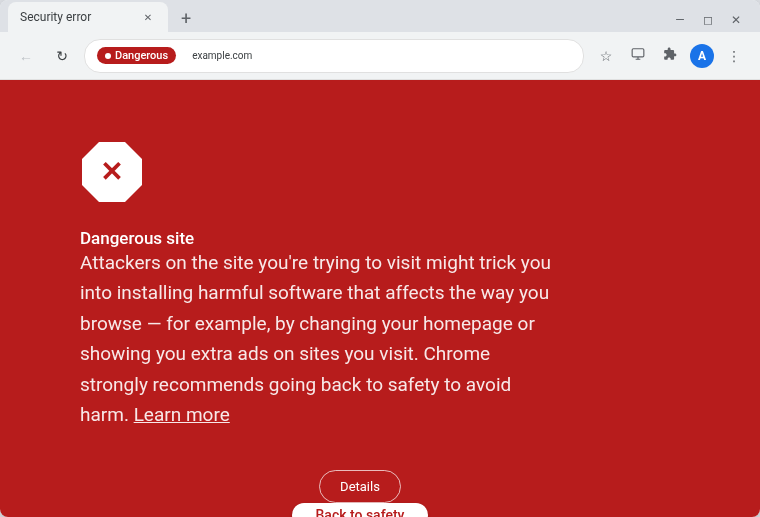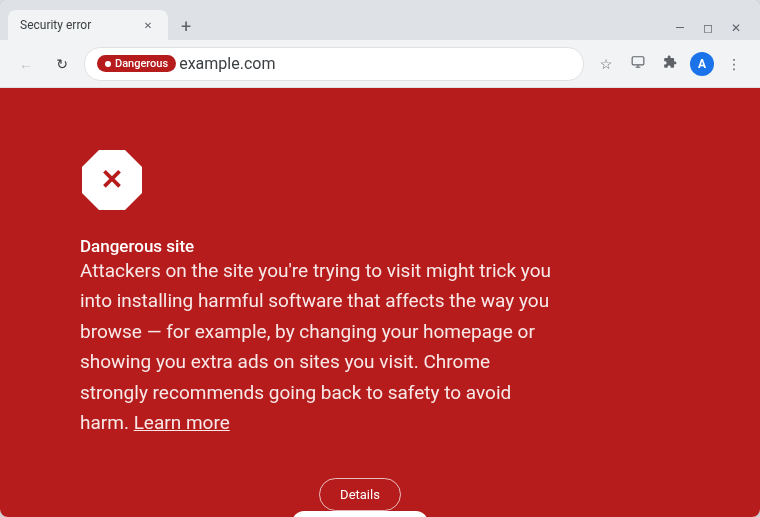--- a/index.html
+++ b/index.html
@@ -18,21 +18,21 @@
       background: #f1f3f4;
       border-radius: 8px;
       overflow: hidden;
       display: flex;
       flex-direction: column;
       box-shadow: 0 2px 10px rgba(0,0,0,0.2);
     }
 
     
     .tab-bar {
-      height: 40px;
+      height: 32px;
       background: #dee1e6;
       display: flex;
       align-items: flex-end;
       padding: 0 8px;
       flex-shrink: 0;
     }
 
     .tab {
       height: 30px;
       background: #f1f3f4;
@@ -129,21 +129,21 @@
     }
 
     .omnibox {
       flex: 1;
       height: 32px;
       background: #fff;
       border-radius: 16px;
       display: flex;
       align-items: center;
       padding: 16px 12px;
-      gap: 3px;
+      gap: 16px;
       border: 1px solid #e0e0e0;
     }
 
     .dangerous-badge {
       display: flex;
       align-items: center;
       gap: 4px;
       background: #b71c1c;
       color: white;
       font-size: 11px;
@@ -154,21 +154,21 @@
     }
 
     .dangerous-badge .dot {
       width: 6px;
       height: 6px;
       background: white;
       border-radius: 50%;
     }
 
     .url-text {
-      font-size: 16px;
+      font-size: 10px;
       color: #3c4043;
     }
 
     .toolbar-actions {
       display: flex;
       align-items: center;
       gap: 4px;
     }
 
     .toolbar-icon {

